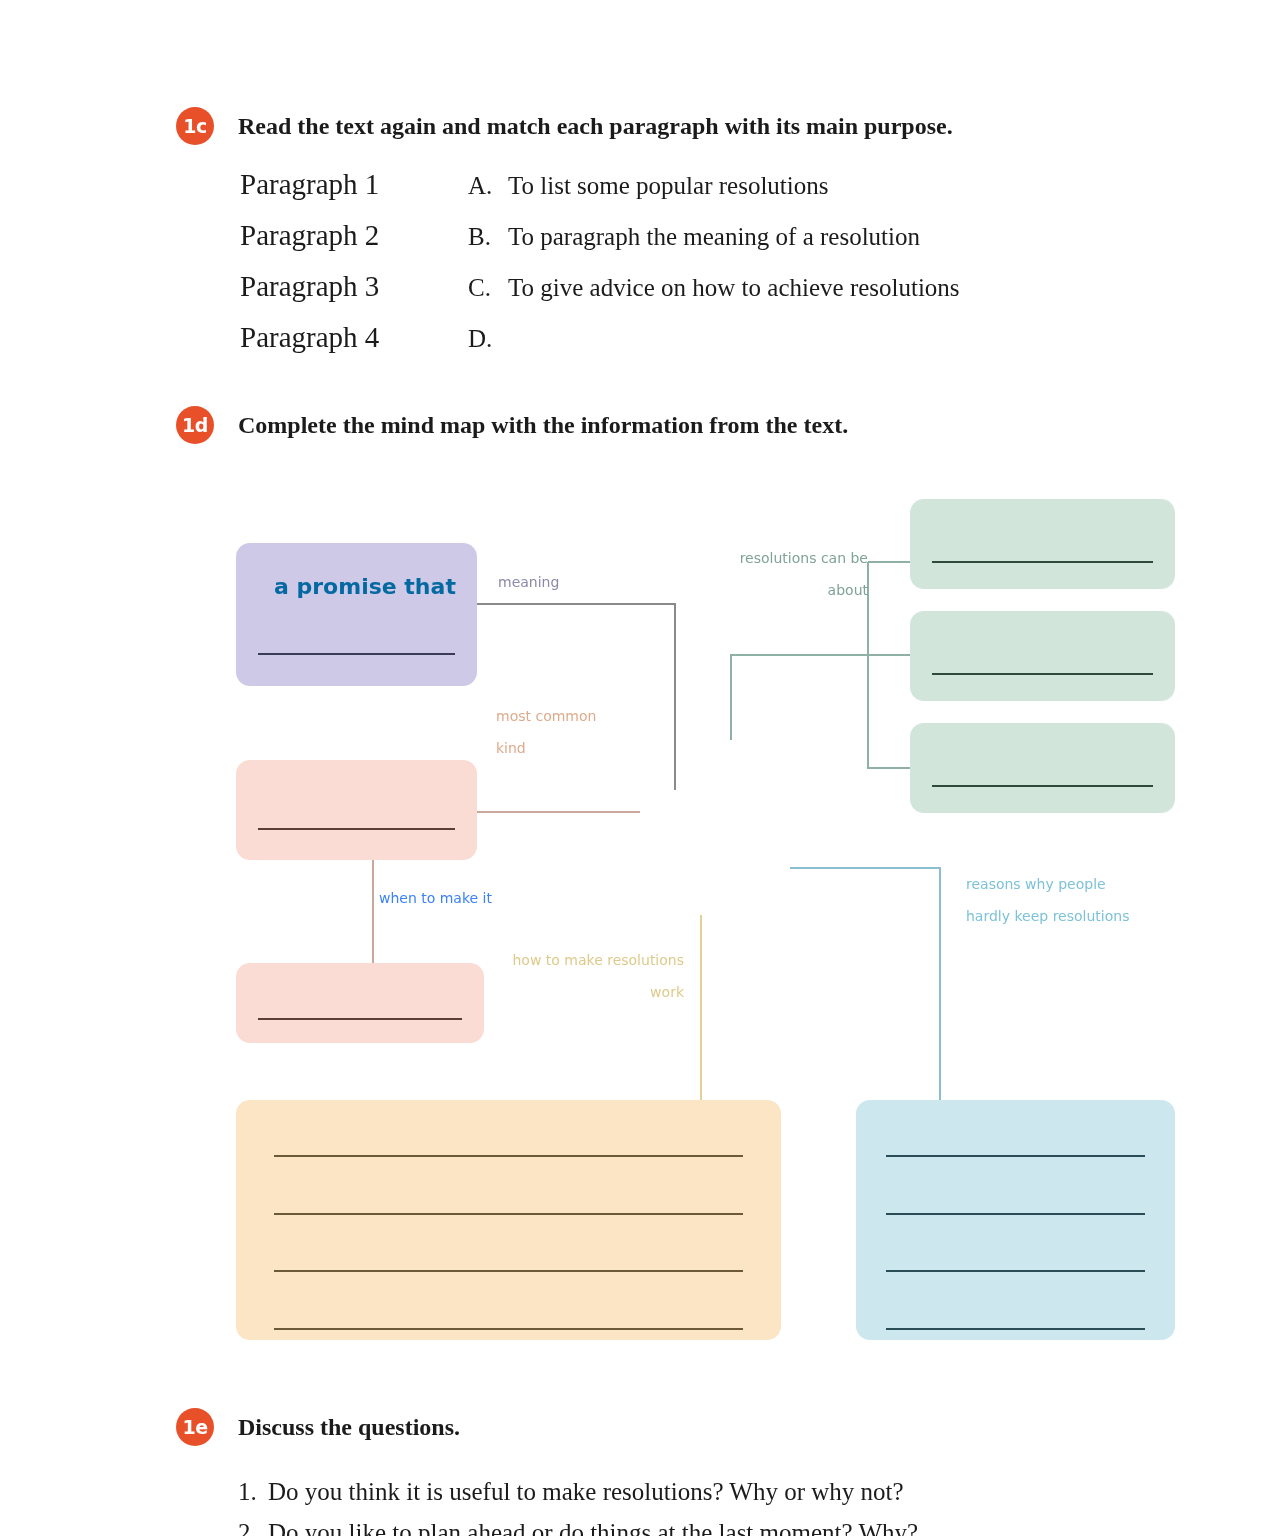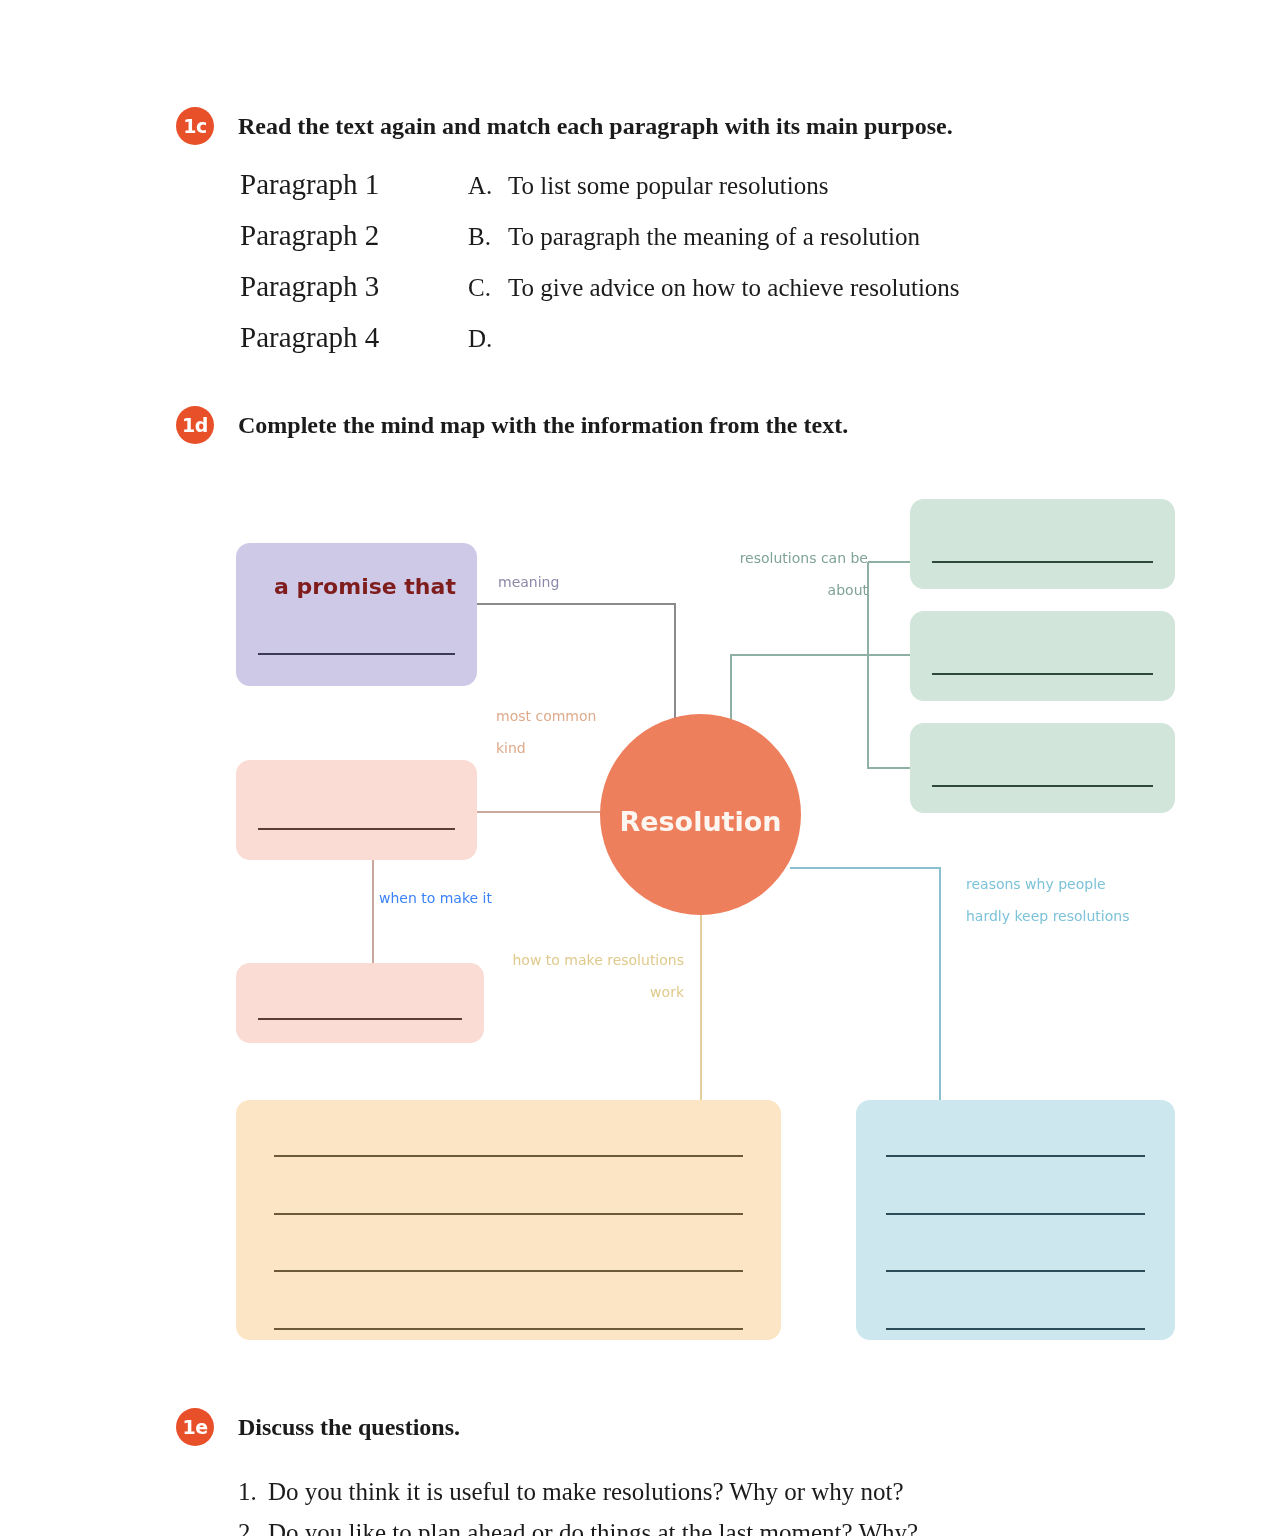--- a/index.html
+++ b/index.html
@@ -51,21 +51,21 @@
 
   .node {
     position: absolute;
     border-radius: 14px;
     display: block;
   }
   .node .node-text {
     font-family: "DejaVu Sans", sans-serif;
     font-weight: bold;
     font-size: 22px;
-    color: #7f1d1d;
+    color: #0369a1;
     position: absolute;
   }
   .rule {
     position: absolute;
     border-bottom: 2px solid #2d3a4a;
     height: 0;
   }
 
   
   .n-purple { background: #cfc9e8; }
@@ -161,23 +161,20 @@
 
       <path d="M731,740 L731,655 L910,655" stroke="#8fb0a4" stroke-width="2" fill="none"></path>
       <path d="M868,562 L868,768 L910,768" stroke="#8fb0a4" stroke-width="2" fill="none"></path>
       <path d="M868,562 L910,562" stroke="#8fb0a4" stroke-width="2" fill="none"></path>
 
       <path d="M701,915 L701,1100" stroke="#e3cf9b" stroke-width="2" fill="none"></path>
 
       <path d="M790,868 L940,868 L940,1100" stroke="#89bfd0" stroke-width="2" fill="none"></path>
     </svg>
 
-    <div class="centre">
-      <div class="centre-label">Resolution</div>
-    </div>
 
     <div class="blabel lb-meaning">meaning</div>
     <div class="blabel lb-about">resolutions can be about</div>
     <div class="blabel lb-common">most common kind</div>
     <div class="blabel lb-when">when to make it</div>
     <div class="blabel lb-howto">how to make resolutions work</div>
     <div class="blabel lb-reasons">reasons why people hardly keep resolutions</div>
 
     <div class="node n-purple" style="left:236px; top:543px; width:241px; height:143px;">
       <div class="node-text" style="left:38px; top:31px;">a promise that</div>

